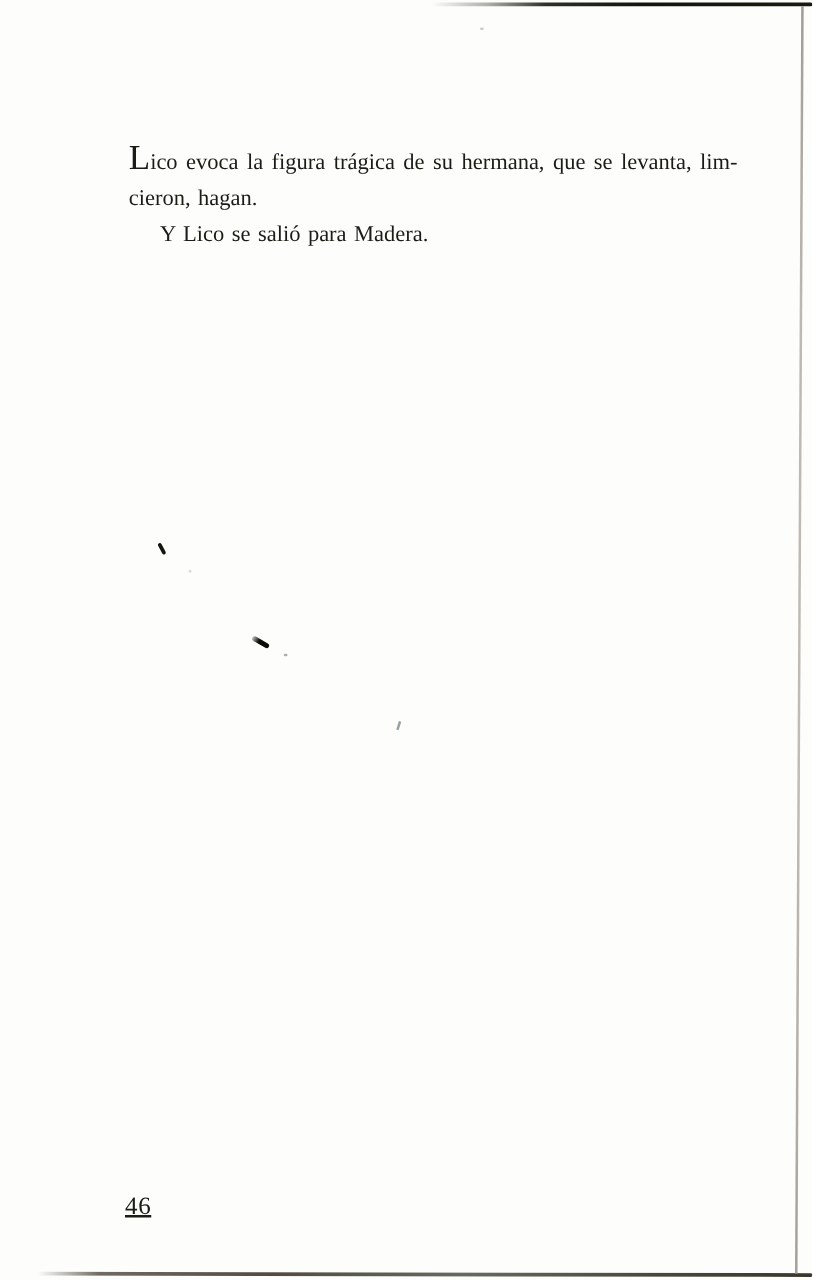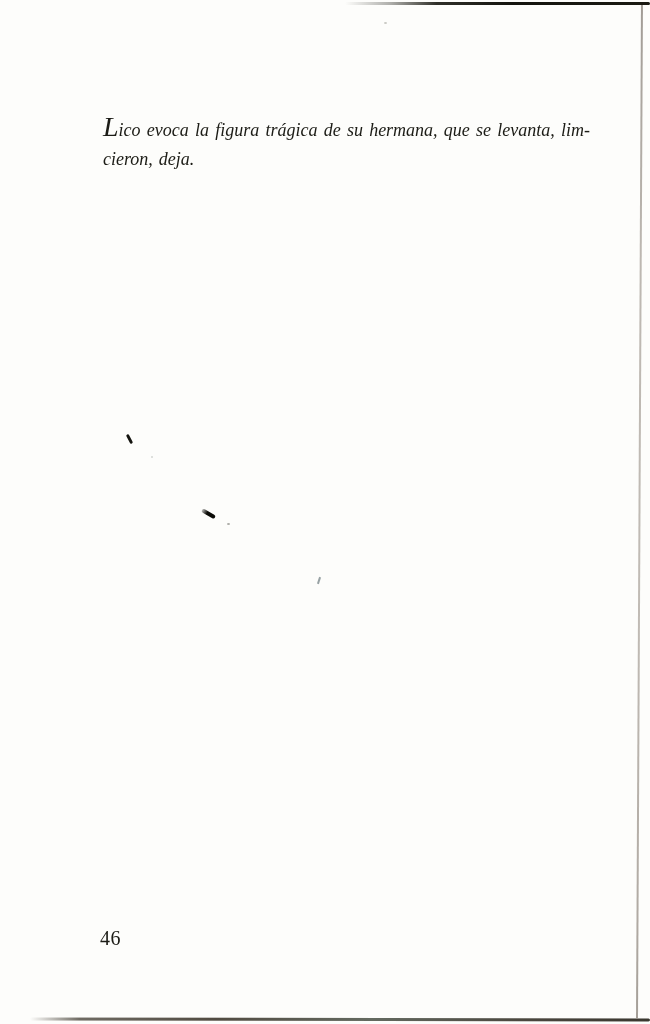--- a/index.html
+++ b/index.html
@@ -19,37 +19,38 @@
   .text-block {
     position: absolute;
     left: 103px;
     top: 112px;
     width: 487px;
     font-size: 18px;
     line-height: 29px;
     word-spacing: 1.5px;
     color: #1c1c16;
   }
-  .line { white-space: normal; font-style: italic; }
+  .line { white-space: normal; }
   .line.justify {
     text-align: justify;
     text-align-last: justify;
   }
   .line.indent { padding-left: 25px; }
   .dropcap {
     font-size: 28px;
     line-height: 29px;
   }
   .page-number {
     position: absolute;
     left: 100px;
-    top: 927px;
+    top: 954px;
     font-size: 20px;
     letter-spacing: 0.5px;
     color: #1c1c16;
+    text-decoration: underline;
   }
   
   .artifact { position: absolute; pointer-events: none; }
   .top-scan-line {
     top: 2px; left: 345px; width: 305px; height: 3px;
     border-radius: 2px;
     background: linear-gradient(to right,
       rgba(25,25,18,0), rgba(25,25,18,0.35) 15%,
       rgba(25,25,18,0.9) 30%, #14140e 55%, #1a1a12 100%);
   }
@@ -98,21 +99,22 @@
     background: #d3d6d3; border-radius: 50%;
   }
 </style>
 </head>
 <body>
 
 <div class="page">
 
   <div class="text-block">
     <div class="line justify"><span class="dropcap">L</span><span>ico evoca la figura trágica de su hermana, que se levanta, lim-</span></div>
-    <div class="line">cieron, deja.</div>
+    <div class="line">cieron, hagan.</div>
+    <div class="line indent">Y Lico se salió para Madera.</div>
   </div>
 
   <div class="page-number">46</div>
 
   <div class="artifact top-scan-line"></div>
   <div class="artifact bottom-scan-line"></div>
   <div class="artifact right-scan-border"></div>
   <div class="artifact speck-a"></div>
   <div class="artifact speck-b"></div>
   <div class="artifact speck-b-dot"></div>

